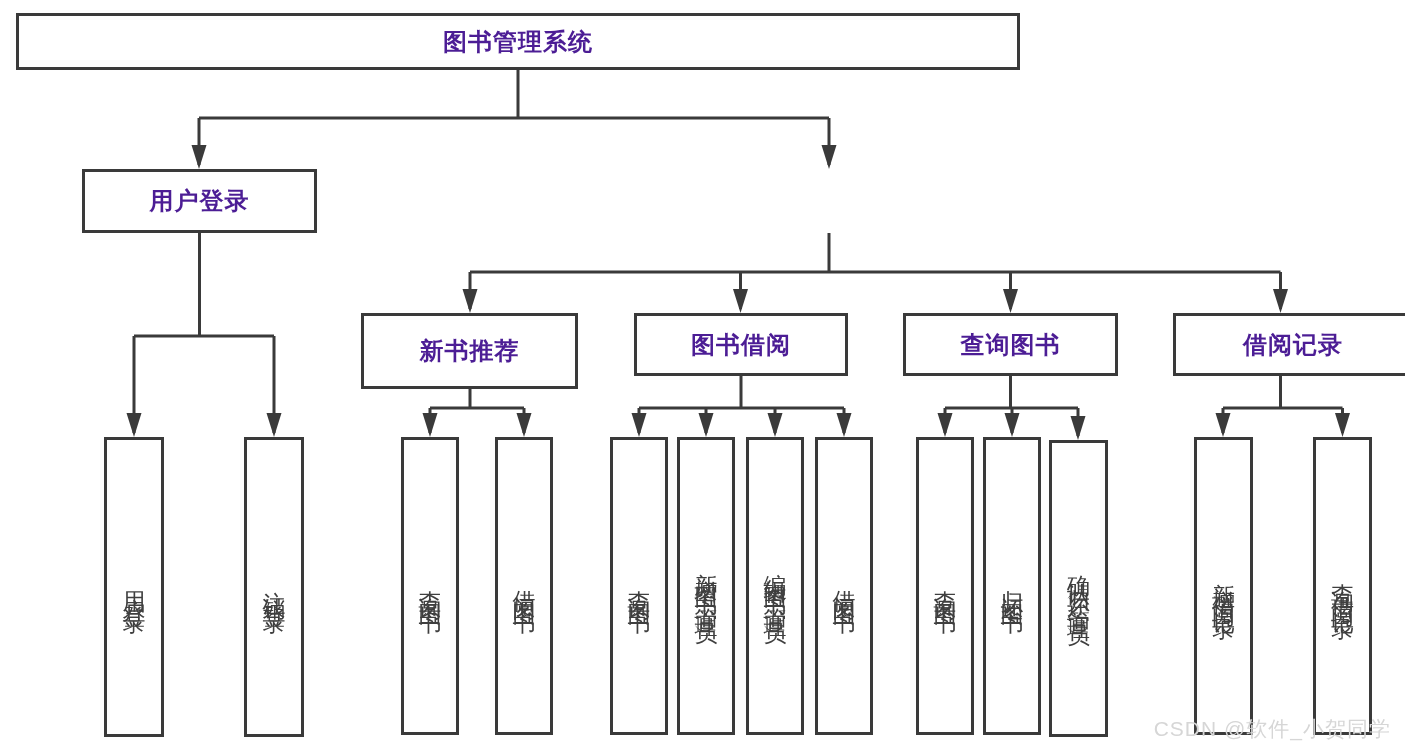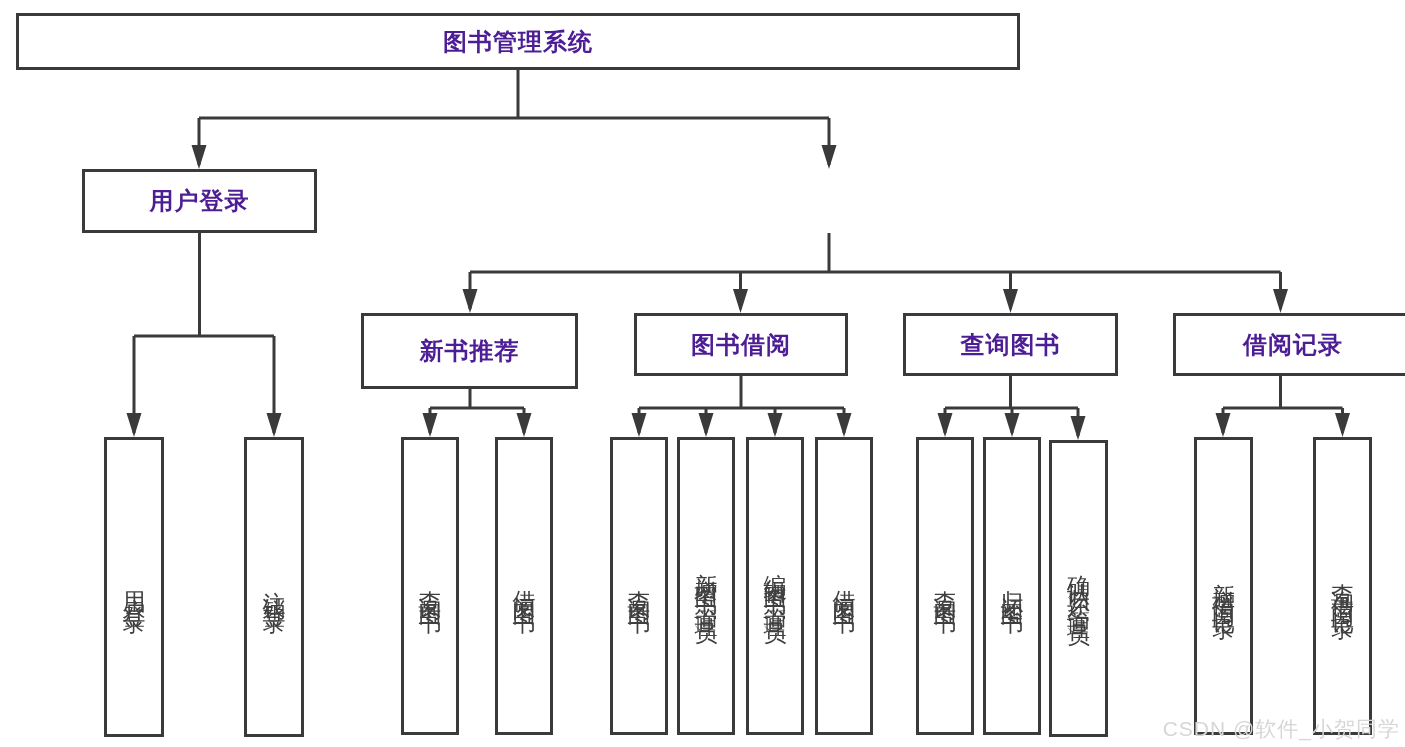--- a/index.html
+++ b/index.html
@@ -14,21 +14,21 @@
     display:flex; align-items:center; justify-content:center;
   }
   .lbl {
     font-size:24px; color:#4c1d95; letter-spacing:1px; white-space:nowrap;font-weight:bold;
   }
   .vlbl {
     writing-mode:vertical-rl; text-orientation:mixed;
     font-size:23px; color:#3f3f3f; letter-spacing:7px; line-height:1;
   }
   .watermark {
-    position:absolute; right:5px; bottom:4px; z-index:6;
+    position:absolute; right:14px; bottom:4px; z-index:6;
     font-size:21px; color:#d6d6d6; letter-spacing:1px; white-space:nowrap;
   }
 </style>
 </head>
 <body>
 
 <div class="canvas">
 
   <svg class="connectors" width="1405" height="747" viewBox="0 0 1405 747">
     <g stroke="#3a3a3a" stroke-width="3" fill="none">

